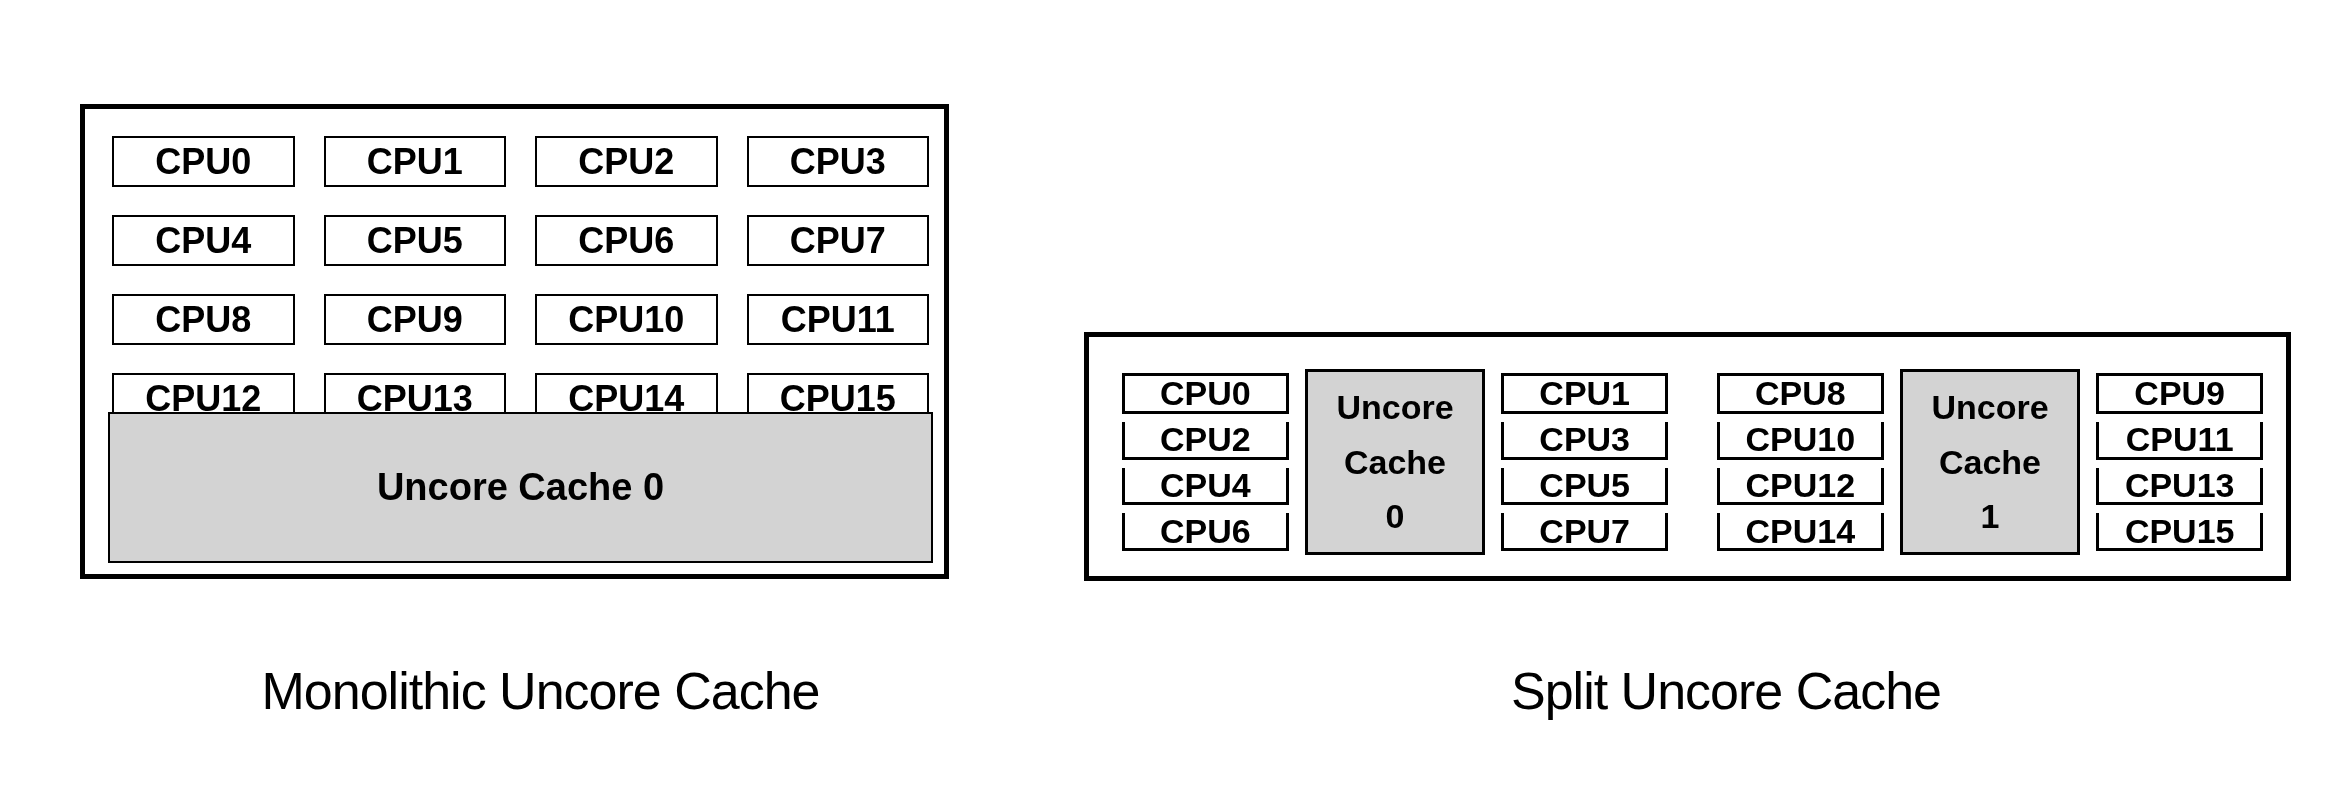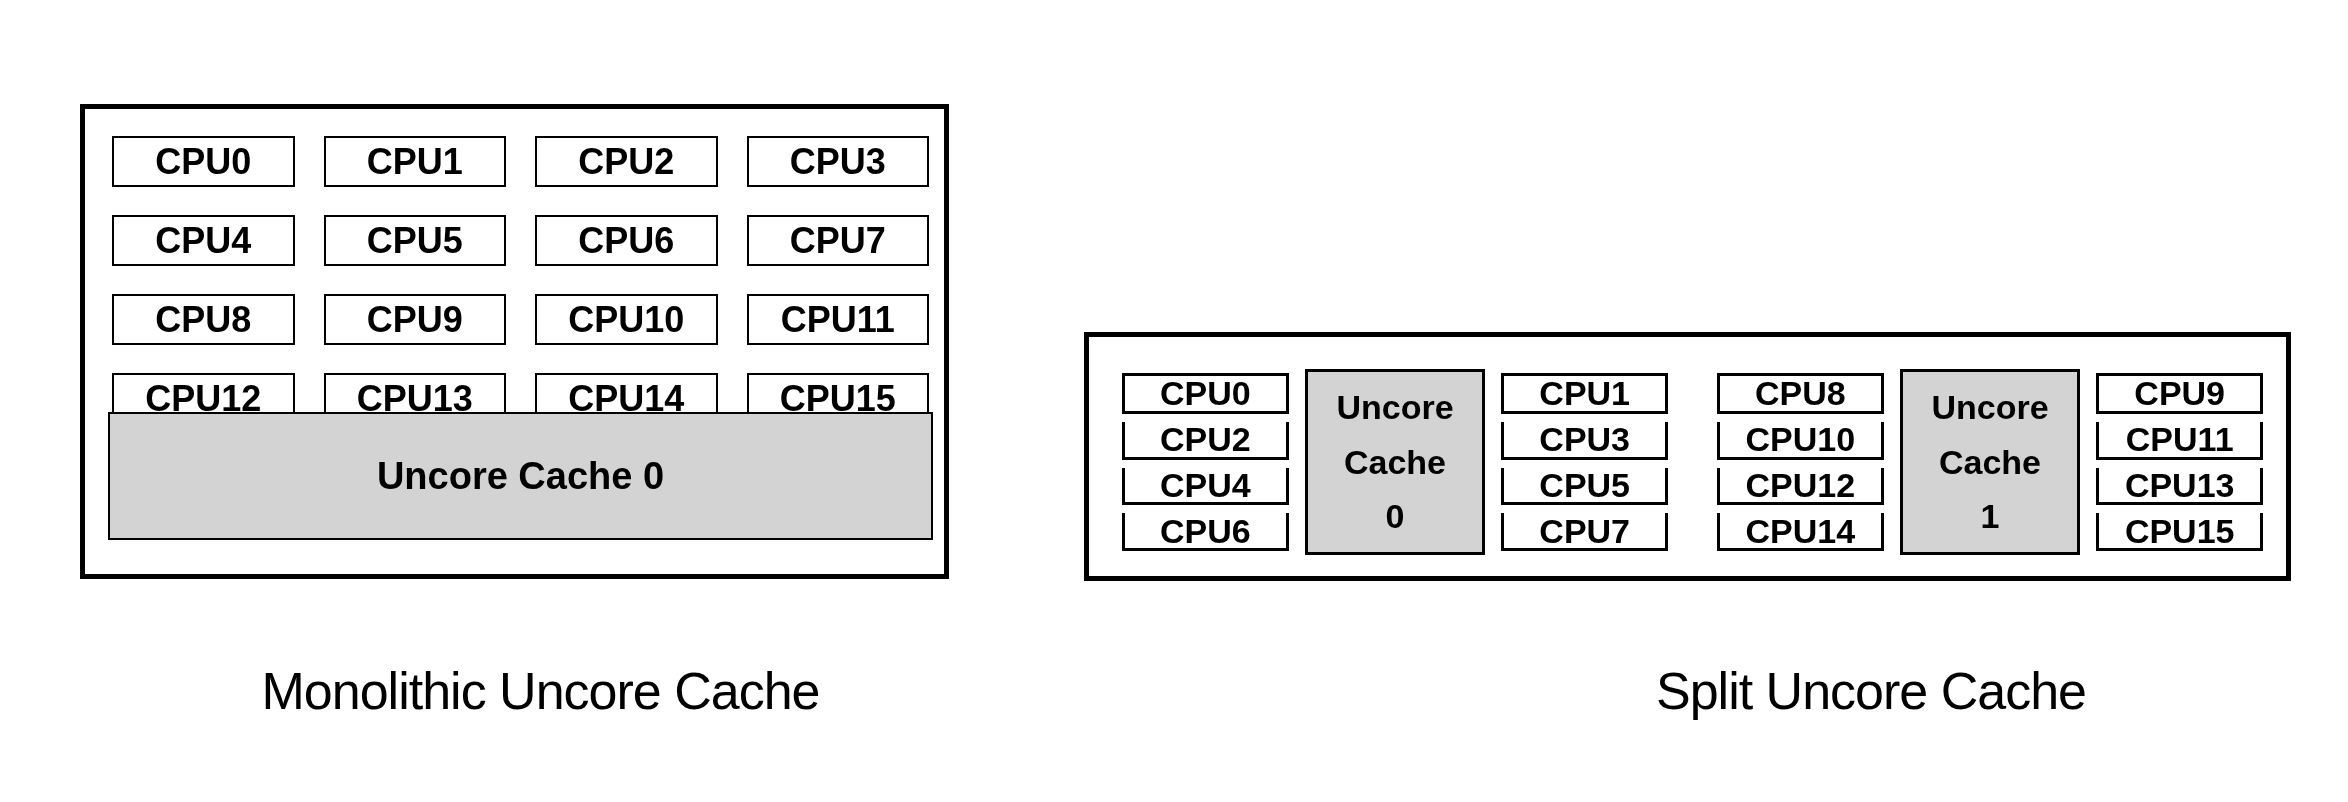--- a/index.html
+++ b/index.html
@@ -46,21 +46,21 @@
     display: flex;
     align-items: center;
     justify-content: center;
     font-weight: 700;
     font-size: 36px;
     line-height: 1;
   }
   .mono-cache {
     position: absolute;
     left: 19px; top: 299px;
-    width: 825px; height: 128px;
+    width: 825px; height: 151px;
     background: var(--cache-fill);
     border: 2px solid var(--border);
     display: flex;
     align-items: center;
     justify-content: center;
     font-weight: 700;
     font-size: 38px;
   }
 
   
@@ -119,21 +119,21 @@
     position: absolute;
     top: 645px;
     font-weight: 400;
     font-size: 52px;
     letter-spacing: -1px;
     text-align: center;
     white-space: nowrap;
     color: var(--text);
   }
   .caption-mono { left: 90px;  width: 869px; }
-  .caption-split { left: 1350px; width: 720px; text-align: right; }
+  .caption-split { left: 1350px; width: 720px; }
 </style>
 </head>
 <body>
 
 <div class="canvas">
 
   <section>
     <div class="mono-box">
       <div class="mono-grid" id="mono-grid">
           <div class="cpu-box">CPU0</div>

